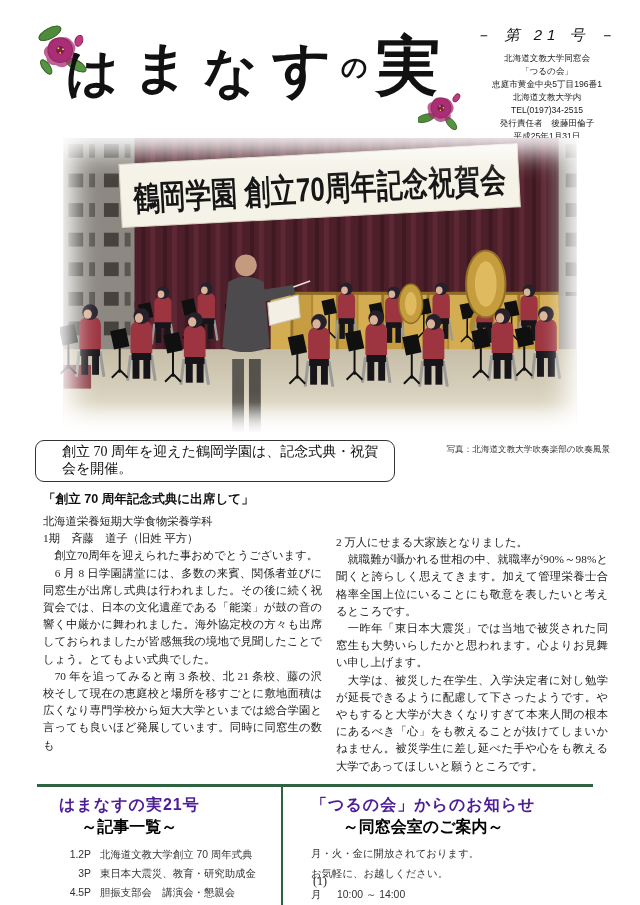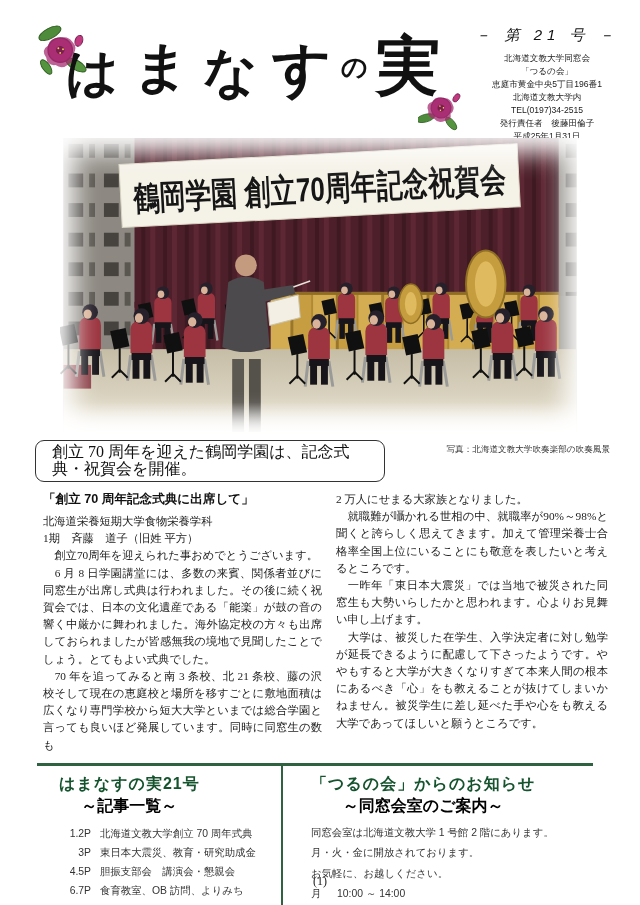--- a/index.html
+++ b/index.html
@@ -26,41 +26,41 @@
   .publine{font-size:8.6px;line-height:13px;color:#222;white-space:nowrap;}
 
   
   .photo-wrap{position:relative;margin-left:60px;width:520px;height:296px;}
   .photo-wrap svg{display:block;}
   .vignette{position:absolute;inset:0;pointer-events:none;
             box-shadow:inset 0 0 26px 14px #ffffff;}
 
   
   .caption-row{display:flex;align-items:flex-start;margin:6px 30px 0 35px;}
-  .caption-box{border:1.5px solid #333;border-radius:9px;padding:3px 10px 4px 16px;
-               font-size:16px;line-height:16.5px;color:#111;width:322px;}
+  .caption-box{border:1.5px solid #333;border-radius:9px;padding:3px 10px 4px 26px;
+               font-size:14px;line-height:16.5px;color:#111;width:322px;}
   .photo-credit{margin-left:auto;margin-top:4px;font-family:"Liberation Sans",sans-serif;
                 font-size:8.6px;color:#333;white-space:nowrap;}
 
   
   .article{display:flex;margin:9px 32px 0 35px;}
   .col-left{width:279px;margin-right:14px;margin-left:8px;}
-  .col-right{flex:1;}
+  .col-right{flex:1;margin-top:43px;}
   .headline{font-family:"Liberation Sans",sans-serif;font-weight:bold;font-size:12.6px;
             color:#111;margin:0 0 5px 0;white-space:nowrap;}
   .para{font-size:11.3px;line-height:17.2px;text-align:justify;color:#1c1c1c;margin:0;}
 
   
   .bottom{margin:9px 0 0 37px;width:556px;display:flex;
           border-top:3px solid #2f6240;border-bottom:3px solid #2f6240;
           font-family:"Liberation Sans",sans-serif;}
   .cell-left{width:246px;border-right:2px solid #2f6240;padding:8px 6px 10px 22px;box-sizing:border-box;}
   .cell-right{flex:1;padding:8px 8px 10px 28px;box-sizing:border-box;}
   .box-head{width:fit-content;text-align:center;}
-  .box-title{font-size:16px;font-weight:bold;color:#14532d;letter-spacing:1px;white-space:nowrap;}
+  .box-title{font-size:16px;font-weight:bold;color:#4c1d95;letter-spacing:1px;white-space:nowrap;}
   .box-sub{font-size:16px;font-weight:bold;color:#000000;margin-top:1px;}
   .toc-list{margin-top:7px;}
   .toc-row{display:flex;font-size:10.4px;line-height:19px;color:#333;}
   .toc-page{width:32px;text-align:right;margin-right:9px;flex:none;}
   .toc-label{white-space:nowrap;}
   .notice-lines{margin-top:6px;font-size:10.4px;line-height:20.5px;color:#333;}
   .hour-row{display:flex;font-size:10.4px;line-height:20.5px;color:#333;}
   .hour-day{width:14px;margin-right:12px;}
 
   .footer{position:absolute;left:0;bottom:16px;width:100%;text-align:center;
@@ -282,21 +282,20 @@
 
       </div>
     </div>
 
     <div class="cell-right">
       <div class="box-head">
         <div class="box-title">「つるの会」からのお知らせ</div>
         <div class="box-sub">～同窓会室のご案内～</div>
       </div>
       <div class="notice-lines">
-        <div>同窓会室は北海道文教大学 1 号館 2 階にあります。</div>
         <div>月・火・金に開放されております。</div>
         <div>お気軽に、お越しください。</div>
       </div>
       <div>
         <div class="hour-row">
           <span class="hour-day">月</span>
           <span>10:00 ～ 14:00</span>
         </div>
 
       </div>

